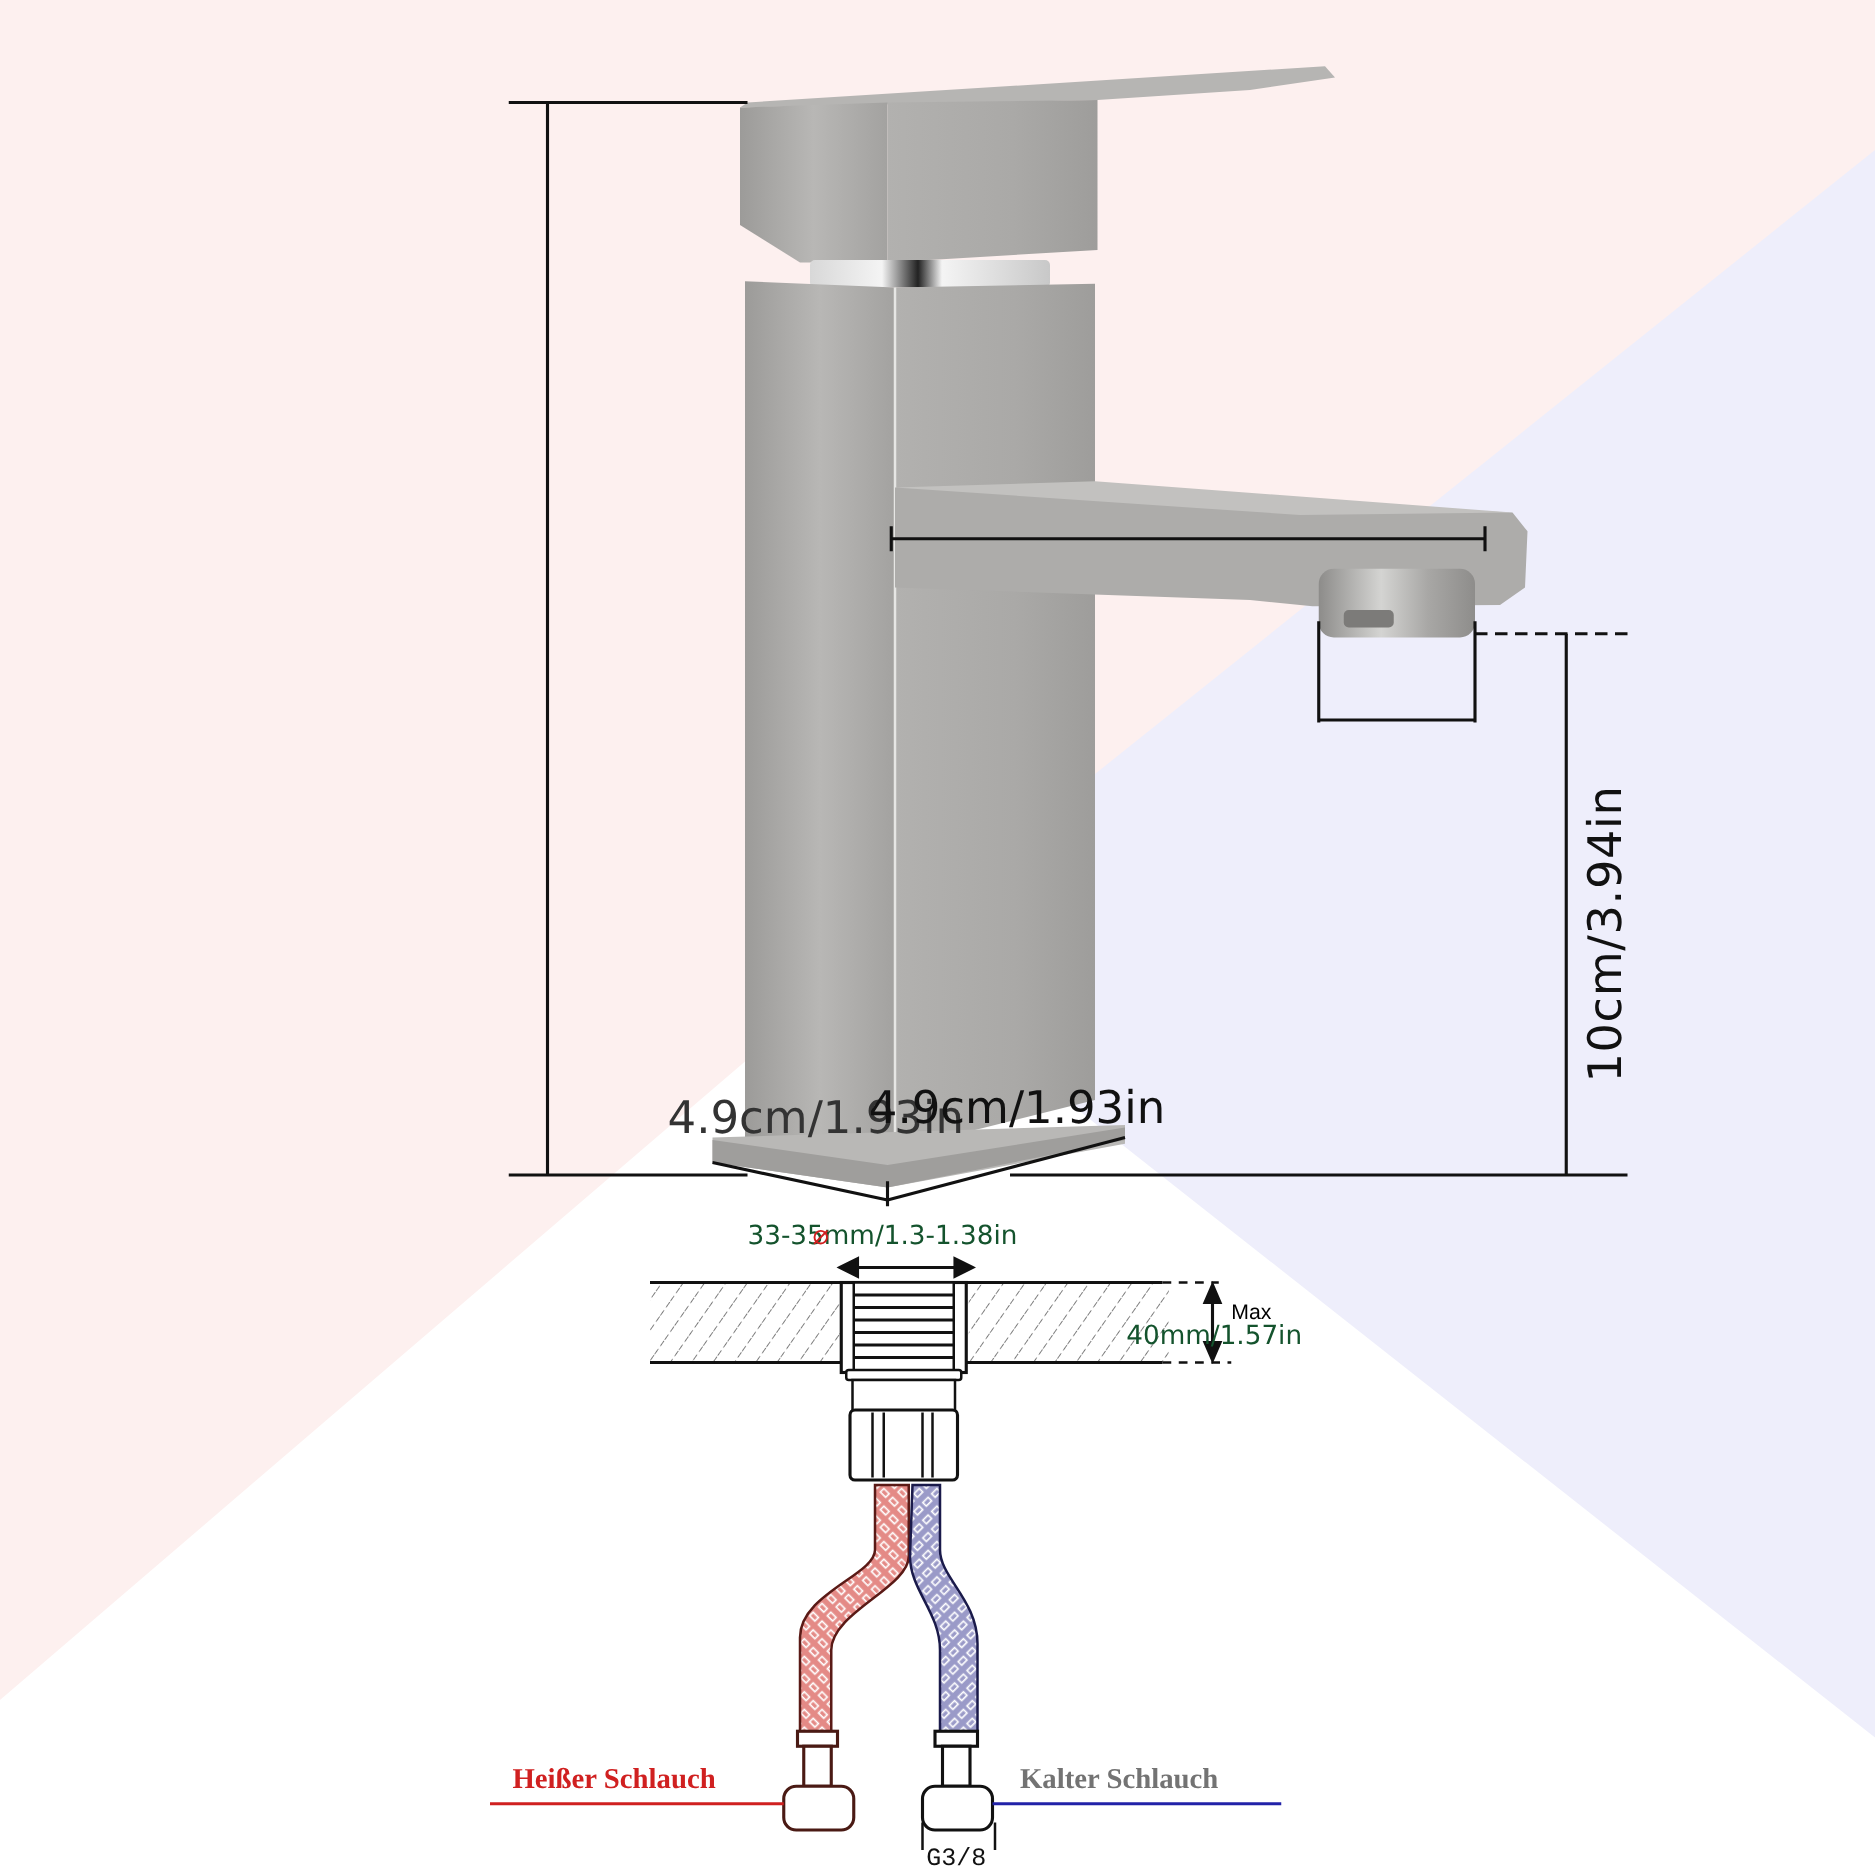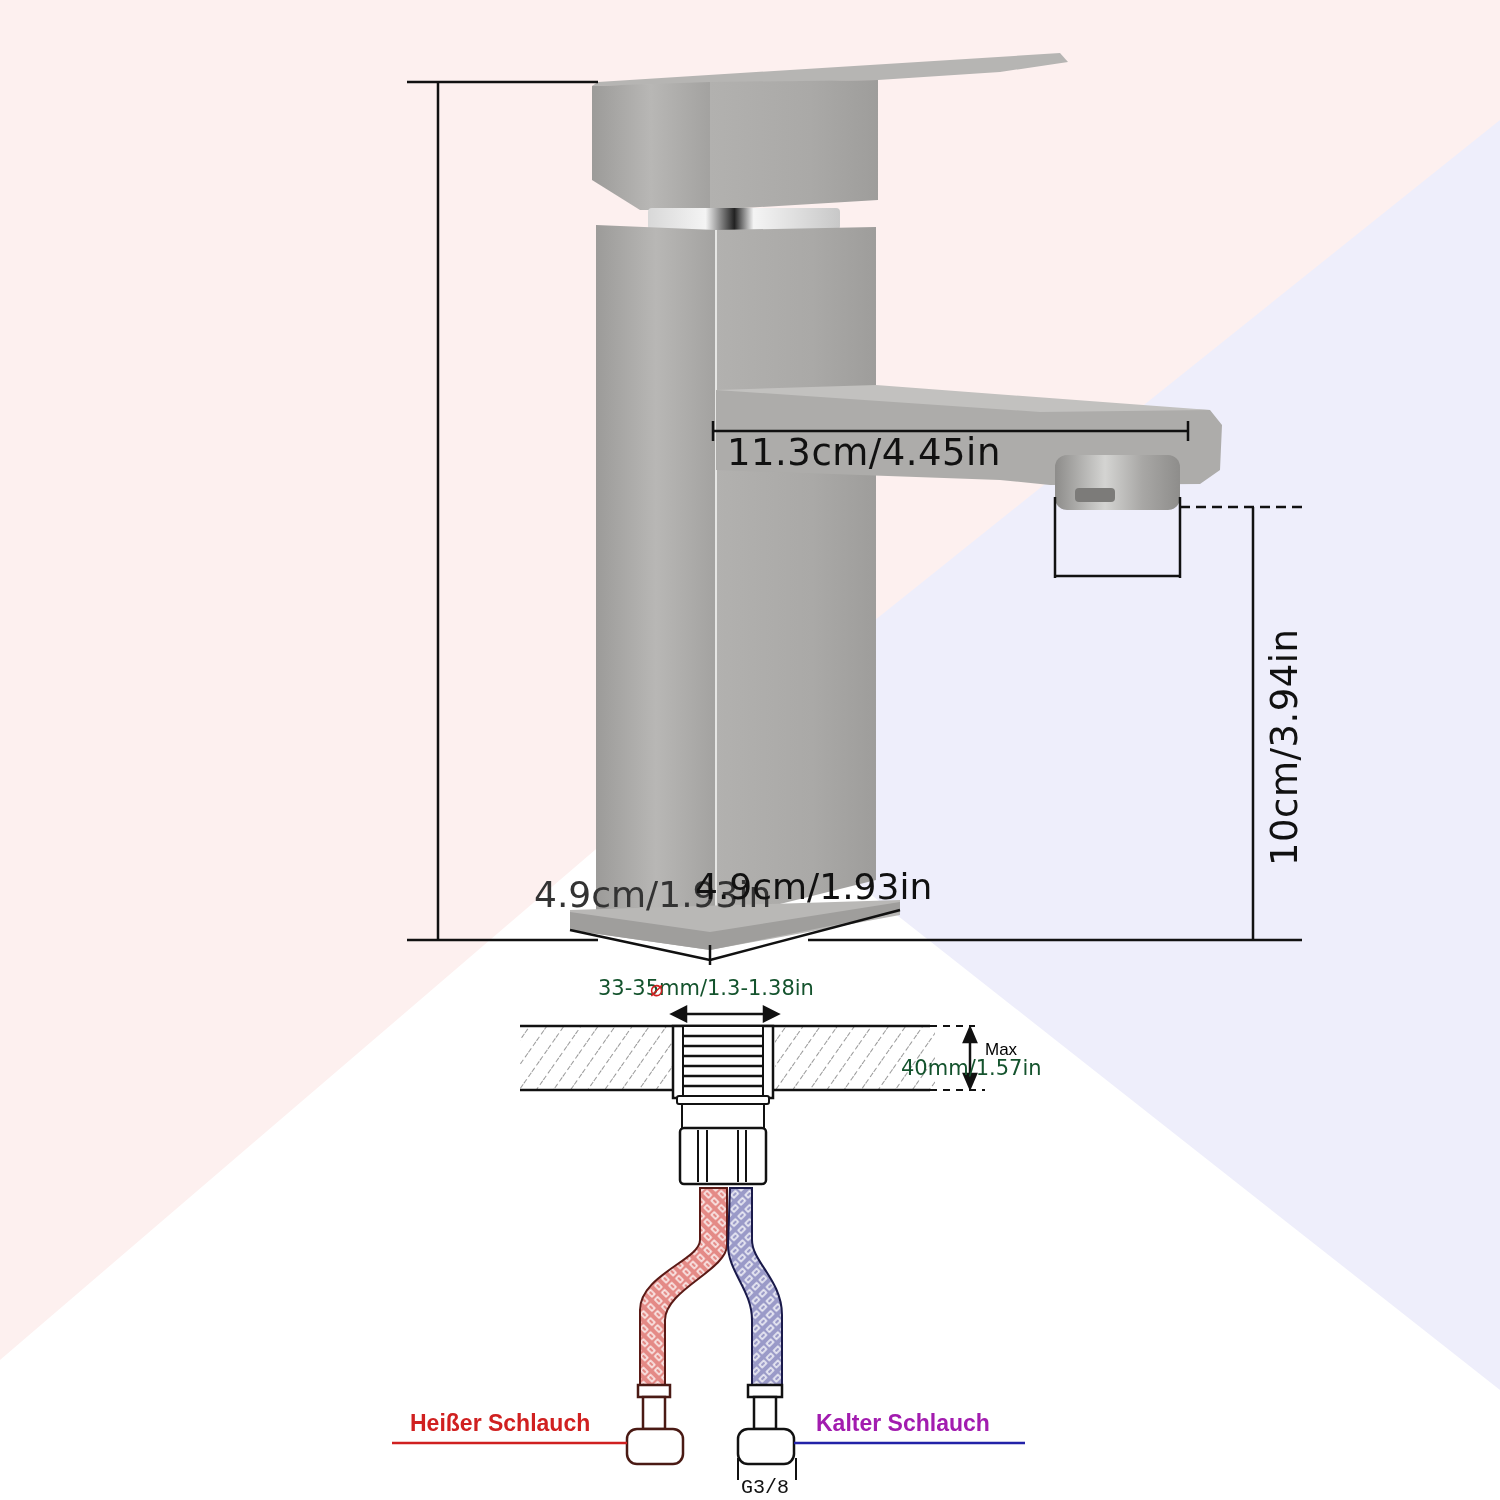--- a/index.html
+++ b/index.html
@@ -3,21 +3,21 @@
   <meta charset="utf-8">
   <style>
     html, body { margin: 0; padding: 0; }
     body { width: 1500px; height: 1500px; position: relative; overflow: hidden; background: #fdf0ef; font-family: "DejaVu Sans", sans-serif; }
     .canvas { position: absolute; left: 0; top: 0; width: 1500px; height: 1500px; }
     .label { position: absolute; color: #111; white-space: nowrap; font-family: "DejaVu Sans", sans-serif; }
     .lbl-big { font-size: 37px; letter-spacing: 0.5px; }
     .lbl-med { font-size: 36px; }
     .lbl-small { font-size: 21px; color: #14532d; }
     .lbl-tiny { font-size: 17px; color: #000000; font-family: "Liberation Sans", sans-serif; }
-    .lbl-hose { font-size: 23px; font-weight: bold; font-family: Liberation Sans, sans-serif; }
+    .lbl-hose { font-size: 23px; font-weight: bold; font-family: Liberation Serif, serif; }
     .vertical { transform-origin: left top; transform: rotate(-90deg); }
   </style>
 </head>
 <body>
 
 <div class="canvas">
 
   <svg width="1500" height="1500" style="position:absolute;left:0;top:0">
     <rect x="0" y="0" width="1500" height="1500" fill="#fdf0ef"></rect>
     <polygon points="1500,120 1500,1500 700,1500 700,760" fill="#eeeefb"></polygon>
@@ -174,26 +174,25 @@
 
     <g stroke="#111" stroke-width="2">
       <line x1="738" y1="1458" x2="738" y2="1480"></line>
       <line x1="796" y1="1458" x2="796" y2="1480"></line>
     </g>
 
     <line x1="392" y1="1443" x2="627" y2="1443" stroke="#d02020" stroke-width="2.5"></line>
     <line x1="794" y1="1443" x2="1025" y2="1443" stroke="#2222a8" stroke-width="2.5"></line>
   </svg>
 
-  <span class="label lbl-big" style="left:727px;top:431px">11.3cm/4.45in</span>
   <span class="label lbl-big vertical" style="left:1263px;top:866px">10cm/3.94in</span>
   <span class="label lbl-med" style="left:534px;top:874px;color:#333">4.9cm/1.93in</span>
   <span class="label lbl-med" style="left:695px;top:866px">4.9cm/1.93in</span>
 
   <span class="label lbl-small" style="left:598px;top:976px">33-35mm/1.3-1.38in</span>
   <span class="label" style="left:650px;top:976px;color:#d02020;font-size:22px">⌀</span>
   <span class="label lbl-tiny" style="left:985px;top:1040px">Max</span>
   <span class="label lbl-small" style="left:901px;top:1056px">40mm/1.57in</span>
   <span class="label" style="left:741px;top:1476px;font-size:20px;font-family:Liberation Mono, monospace">G3/8</span>
 
   <span class="label lbl-hose" style="left:410px;top:1410px;color:#d02020">Heißer Schlauch</span>
-  <span class="label lbl-hose" style="left:816px;top:1410px;color:#a21caf">Kalter Schlauch</span>
+  <span class="label lbl-hose" style="left:816px;top:1410px;color:#737373">Kalter Schlauch</span>
 </div>
 
 </body></html>

